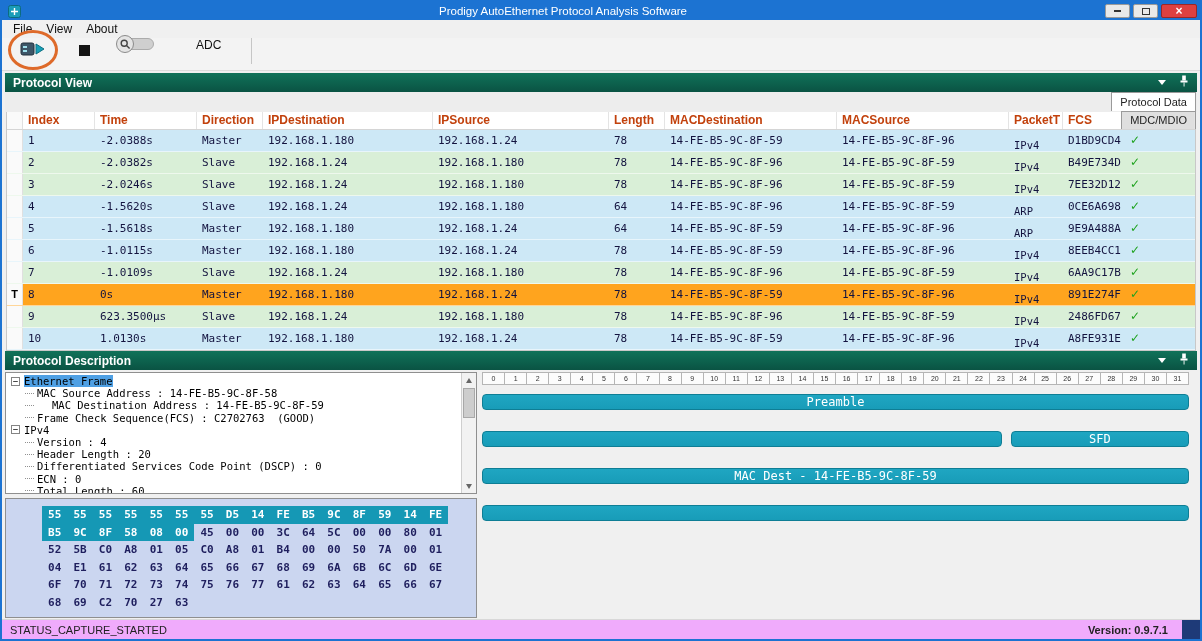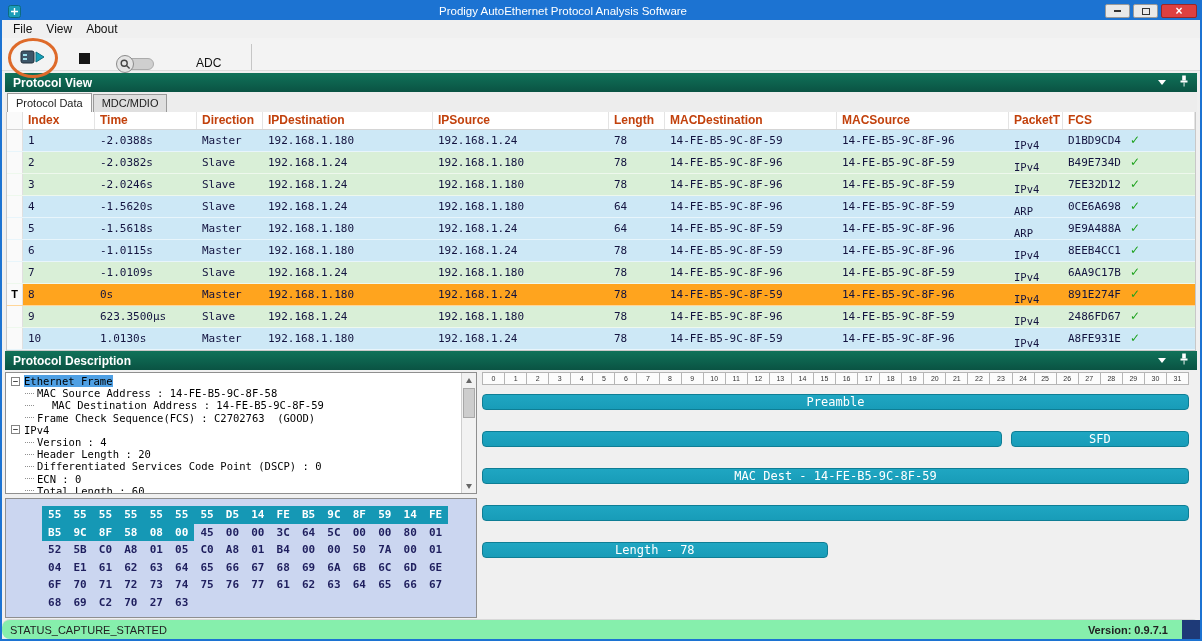--- a/index.html
+++ b/index.html
@@ -19,41 +19,41 @@
   .wbtn { width:25px; height:14px; background:#E9E9E9; border:1px solid #9A9A9A; border-radius:2px; display:flex; align-items:center; justify-content:center; cursor:default; }
   .glyph-min { width:7px; height:2px; background:#333; }
   .glyph-max { width:8px; height:7px; border:1px solid #333; }
   .wbtn.close { width:36px; background:#DD4040; border-color:#992727; color:#FFF; font-size:12px; font-weight:bold; line-height:12px; }
 
   
   .menubar { height:18px; display:flex; align-items:center; padding-left:4px; background:#F0F0F0; font-size:12px; color:#111; }
   .menu-item { padding:0 7px; }
 
   
-  .toolbar { height:33px; background:#F3F3F3; border-bottom:1px solid #DCDCDC; display:flex; align-items:flex-end; padding-left:14px; }
+  .toolbar { height:33px; background:#F3F3F3; border-bottom:1px solid #DCDCDC; display:flex; align-items:flex-start; padding-left:14px; }
   .tb-capture-wrap { position:relative; width:34px; height:24px; display:flex; align-items:center; justify-content:center; }
   .tb-btn { background:transparent; border:none; display:flex; align-items:center; justify-content:center; padding:0; }
   .annotation-ellipse { position:absolute; left:-8px; top:-8px; width:50px; height:40px; border:3px solid #DE6A2A; border-radius:50%; pointer-events:none; }
   .stop-wrap { margin-left:22px; width:24px; height:24px; }
   .stop-square { width:11px; height:11px; background:#141414; display:block; }
   .zoom-toggle { margin-left:22px; width:36px; height:12px; background:#CFCFCF; border:1px solid #ABABAB; border-radius:7px; position:relative; flex:none; }
   .zoom-knob { position:absolute; left:-3px; top:-4px; width:18px; height:18px; background:#E4E4E4; border:1px solid #8A8A8A; border-radius:50%; display:flex; align-items:center; justify-content:center; }
   .adc { margin-left:42px; font-size:12px; color:#111; }
   .tb-sep { width:1px; height:26px; background:#C6C6C6; margin-left:30px; }
 
   
   .client { padding:2px 3px 0; }
   .panel-header { height:19px; background:linear-gradient(var(--header-green-a,#107259), var(--header-green-b,#0A5343));
     color:#FFF; font-size:12px; font-weight:bold; display:flex; align-items:center; padding:0 8px; }
   .ph-title { flex:1; }
   .ph-icons { display:flex; align-items:center; gap:13px; }
   .collapse-tri { width:0; height:0; border-left:4px solid transparent; border-right:4px solid transparent; border-top:5px solid #FFF; }
 
   
-  .tabs { height:20px; display:flex; align-items:flex-end; padding-left:2px; background:#EDEDED; }
+  .tabs { height:20px; display:flex; align-items:flex-end; padding-left:2px; background:#EDEDED;flex-direction:column; }
   .tab { font-size:11px; padding:2px 8px 3px; border:1px solid #9A9A9A; border-bottom:none; background:#DFDFDF; color:#222; margin-right:1px; white-space:nowrap; }
   .tab.active { background:#FFF; padding-top:3px; }
 
   
   .table { background:#FFF; border:1px solid #C8C8C8; border-top:none; margin:0 1px; }
   .thead, .trow { display:grid; grid-template-columns:16px 72px 102px 66px 170px 176px 56px 172px 172px 54px 1fr; }
   .thead { height:18px; border-bottom:1px solid #D5D5D5; background:#FFF; font-size:12px; font-weight:bold; color:#c2410c; }
   .thead .cell { border-right:1px solid #E4E4E4; padding-left:5px; line-height:17px; overflow:hidden; white-space:nowrap; }
   .trow { height:22px; font-family:"DejaVu Sans Mono", monospace; font-size:11px; color:#13133F; border-bottom:1px solid rgba(255,255,255,0.55); }
   .trow .cell { line-height:21px; padding-left:5px; white-space:nowrap; overflow:hidden; }
@@ -89,22 +89,22 @@
   .right-pane { flex:1; margin-left:5px; padding-right:8px; }
   .ruler { display:flex; height:13px; margin-bottom:9px; }
   .ruler-cell { flex:1; border:1px solid #B5B5B5; border-left:none; background:#FCFCFC; font-size:7px; line-height:11px; text-align:center; color:#333; overflow:hidden; }
   .ruler-cell:first-child { border-left:1px solid #B5B5B5; }
   .bar-row { position:relative; height:28px; margin-bottom:9px; }
   .bar { position:absolute; top:0; height:16px; background:linear-gradient(#1FA6C2, var(--bar-teal,#189CB8));
     border:1px solid var(--bar-teal-border,#0E7E95); border-radius:4px; display:flex; align-items:center; justify-content:center;
     color:#FFF; font-family:"DejaVu Sans Mono", monospace; font-size:12px; white-space:nowrap; overflow:hidden; }
 
   
-  .statusbar { position:absolute; left:0; right:0; bottom:0; height:20px; background:#86efac; border-top:1px solid #D8D8D8;
-    display:flex; align-items:center; justify-content:space-between; padding-left:8px; font-size:11px; color:#222;border-radius:8px; }
+  .statusbar { position:absolute; left:0; right:0; bottom:0; height:20px; background:#f0abfc; border-top:1px solid #D8D8D8;
+    display:flex; align-items:center; justify-content:space-between; padding-left:8px; font-size:11px; color:#222; }
   .version { font-weight:bold; margin-right:32px; }
   .corner { position:absolute; right:0; top:0; bottom:0; width:18px; background:#1E3A78; }
 </style>
 </head>
 <body>
 
 <div class="titlebar">
   <span class="app-icon">
     <svg width="13" height="13" viewBox="0 0 13 13">
         <rect x="0.5" y="0.5" width="12" height="12" rx="2" fill="#1A9CB8" stroke="#0C6B80"></rect>
@@ -553,25 +553,20 @@
           <div class="bar-row">
             <div class="bar" style="left: 0%; width: 100%;">
               <span class="bar-label">MAC Dest - 14-FE-B5-9C-8F-59</span>
             </div>
           </div>
           <div class="bar-row">
             <div class="bar" style="left: 0%; width: 100%;">
               <span class="bar-label"></span>
             </div>
           </div>
-          <div class="bar-row">
-            <div class="bar" style="left: 0%; width: 48.9%;">
-              <span class="bar-label">Length - 78</span>
-            </div>
-          </div>
         </div>
     </div>
   </div>
 
 </div>
 
 <div class="statusbar">
   <span>STATUS_CAPTURE_STARTED</span>
   <span class="version">Version: 0.9.7.1</span>
   <span class="corner"></span>

